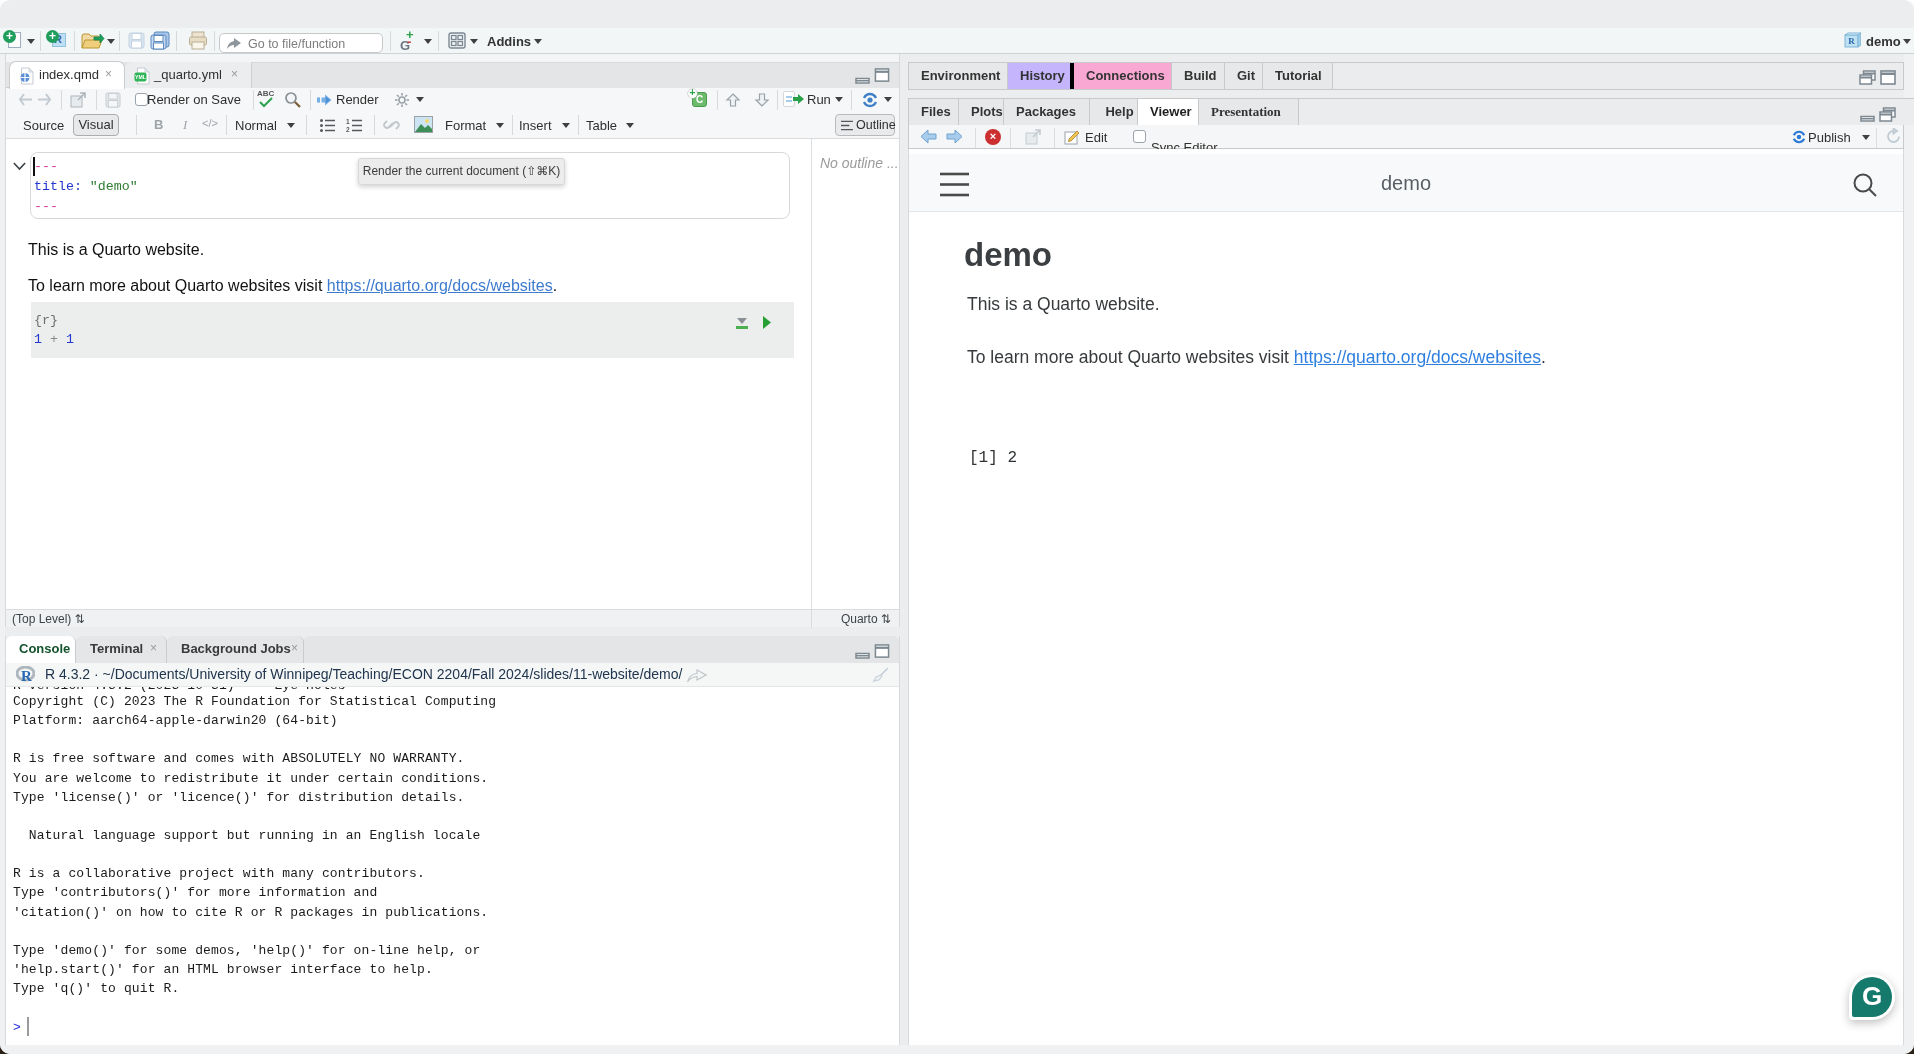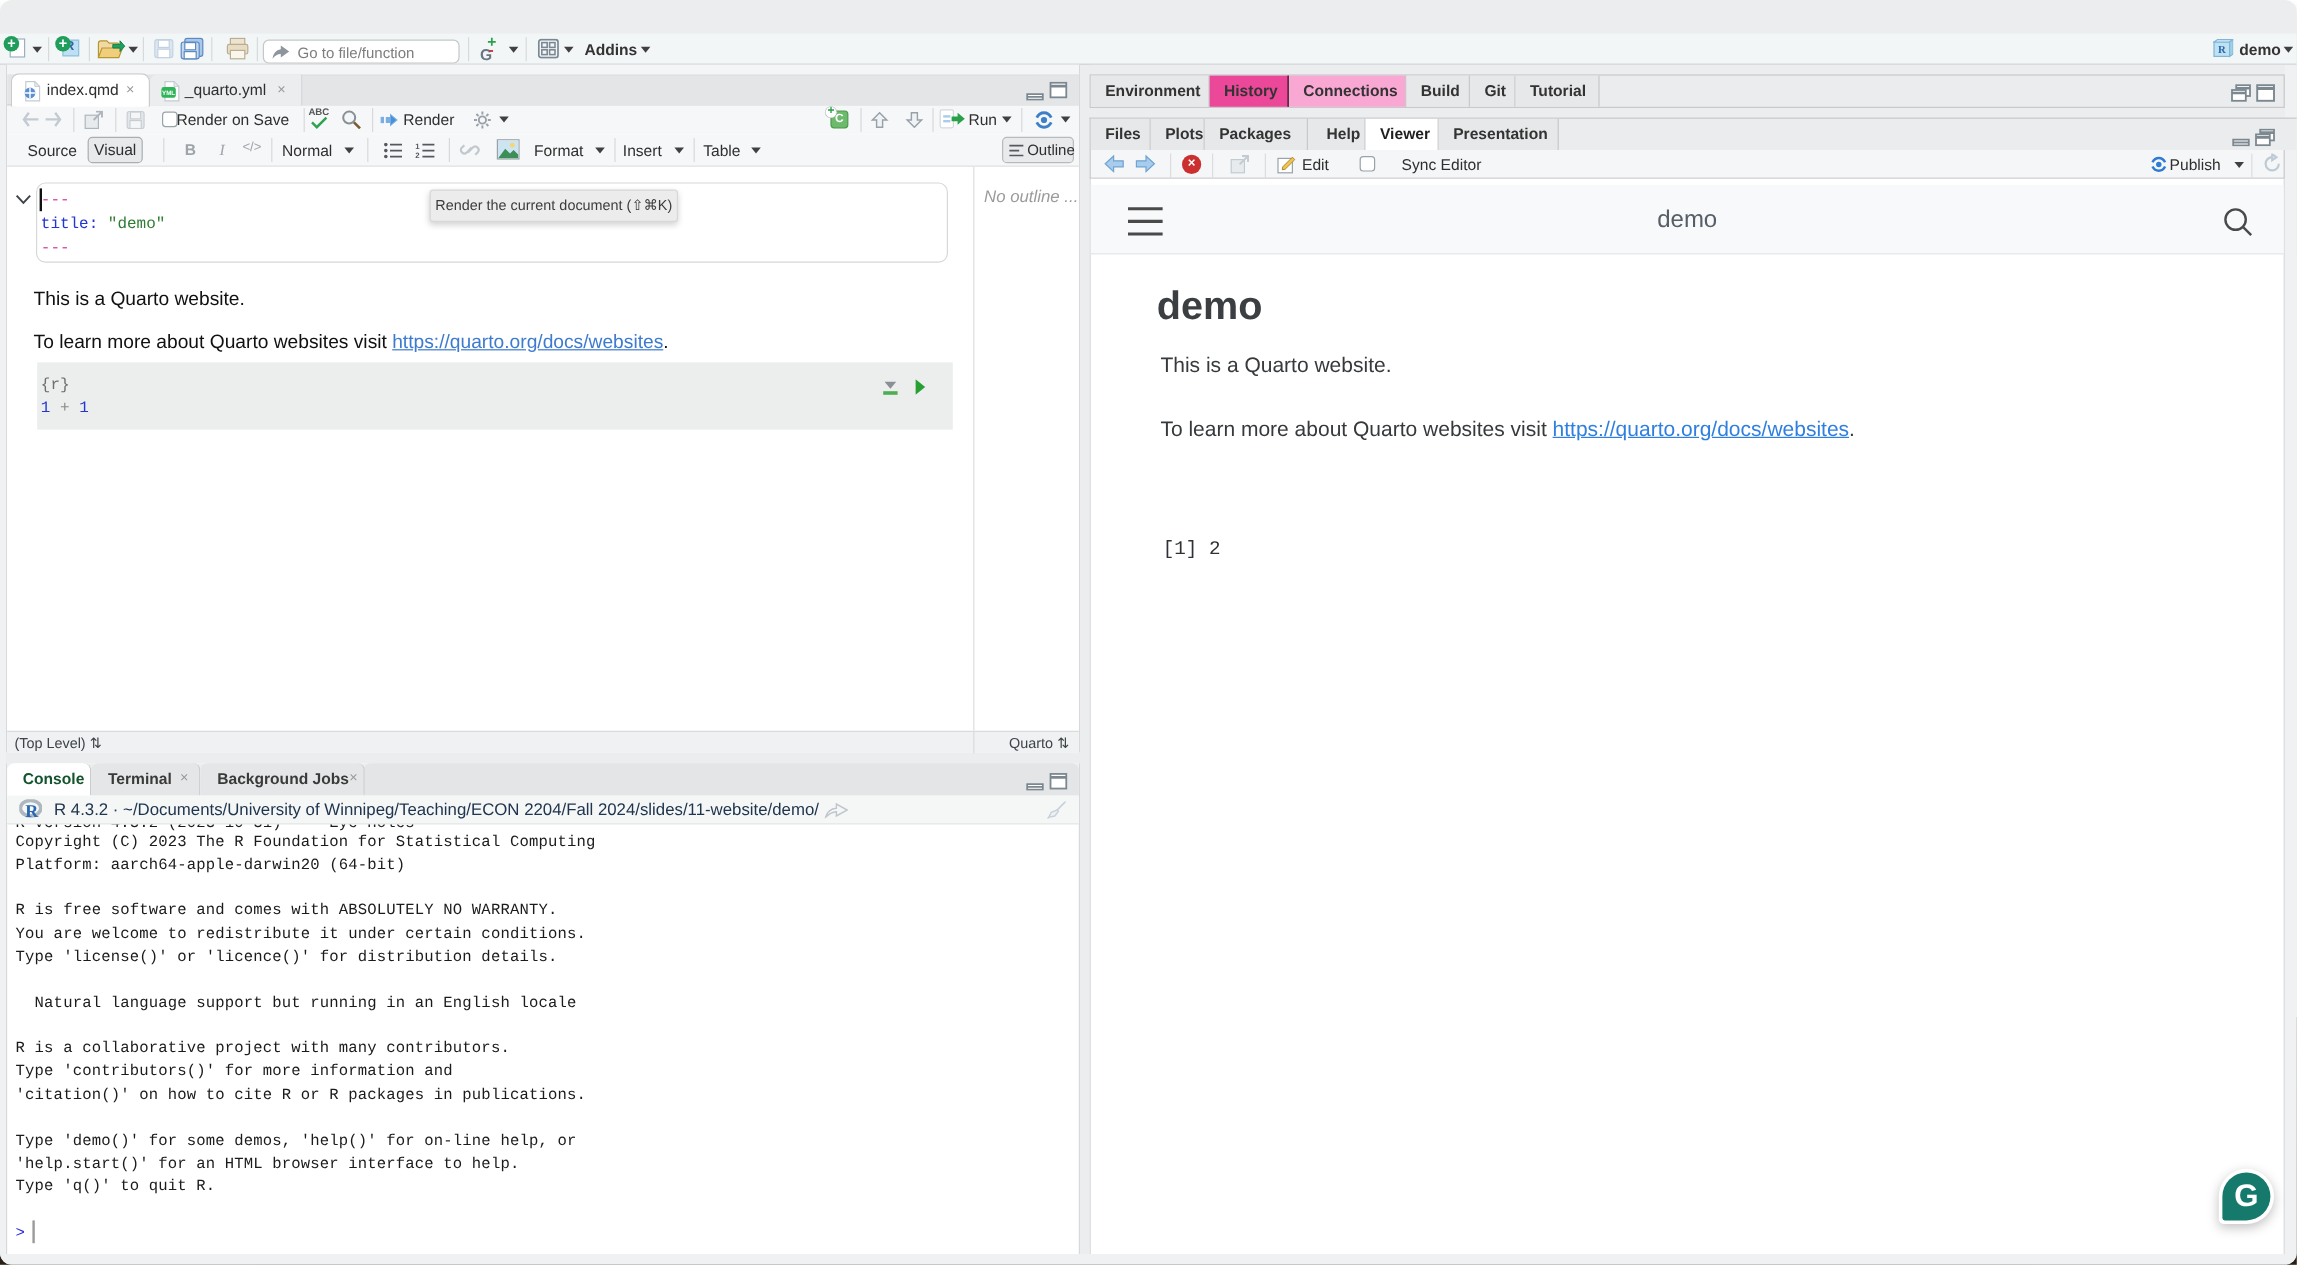--- a/index.html
+++ b/index.html
@@ -411,21 +411,21 @@
       <div class="abs" style="left:21px; top:330px; width:2px; height:19px; background:#9b9b9b;"></div>
     </div>
   </div>
 
   <div class="rpane abs" id="rpane" style="background:#ECEDEE;">
 
     <div class="abs" style="left:0; top:8px; width:996px; height:28px; background:#EBECED; border:1px solid #C7C9CB;">
       <div class="abs" style="left:0; top:0; height:26px; width:99px; background:#E7E8E9; border-right:1px solid #C7C9CB;">
           <div style="font-size:13px; font-weight:bold; color:#333; padding:5px 0 0 12px;">Environment</div>
         </div>
-      <div class="abs" style="left:99px; top:0; height:26px; width:66px; background:#ec4899; border-right:1px solid #000000;">
+      <div class="abs" style="left:99px; top:0; height:26px; width:66px; background:#c4b5fd; border-right:4px solid #000000;">
           <div style="font-size:13px; font-weight:bold; color:#333; padding:5px 0 0 12px;">History</div>
         </div>
       <div class="abs" style="left:165px; top:0; height:26px; width:98px; background:#f9a8d4; border-right:1px solid #C7C9CB;">
           <div style="font-size:13px; font-weight:bold; color:#333; padding:5px 0 0 12px;">Connections</div>
         </div>
       <div class="abs" style="left:263px; top:0; height:26px; width:53px; background:#E7E8E9; border-right:1px solid #C7C9CB;">
           <div style="font-size:13px; font-weight:bold; color:#333; padding:5px 0 0 12px;">Build</div>
         </div>
       <div class="abs" style="left:316px; top:0; height:26px; width:38px; background:#E7E8E9; border-right:1px solid #C7C9CB;">
           <div style="font-size:13px; font-weight:bold; color:#333; padding:5px 0 0 12px;">Git</div>
@@ -456,21 +456,21 @@
         </div>
       <div class="abs" style="left:95px; top:0; height:27px; width:86px; background:#E7E8E9; border-right:1px solid #C7C9CB;">
           <div style="font-size:13px; font-weight:bold; color:#333; padding:5px 0 0 12px;">Packages</div>
         </div>
       <div class="abs" style="left:181px; top:0; height:27px; width:48px; background:#E7E8E9; border-right:1px solid #C7C9CB;">
           <div style="font-size:13px; font-weight:bold; color:#333; padding:5px 0 0 12px;text-align:center;">Help</div>
         </div>
       <div class="abs" style="left:229px; top:0; height:28px; width:61px; background:#fff; border-right:1px solid #C7C9CB;">
           <div style="font-size:13px; font-weight:bold; color:#1f1f1f; padding:5px 0 0 12px;">Viewer</div>
         </div>
-      <div class="abs" style="left:290px; top:0; height:27px; width:100px; background:#E7E8E9; border-right:1px solid #C7C9CB;">
+      <div class="abs" style="left:290px; top:0; height:27px; width:100px; background:#E7E8E9; border-right:1px solid #C7C9CB;font-family:Liberation Serif, serif;">
           <div style="font-size:13px; font-weight:bold; color:#333; padding:5px 0 0 12px;">Presentation</div>
         </div>
       <svg class="abs" style="left:951px; top:10px;" width="15" height="13" viewBox="0 0 16 14">
           <path d="M1 8 L15 8 L15 13 L1 13 Z M1 10.5 L15 10.5" fill="#fff" stroke="#7C8890" stroke-width="1.6"></path>
         </svg>
       <svg class="abs" style="left:970px; top:8px;" width="17" height="15" viewBox="0 0 17 15">
           <g fill="#fff" stroke="#7C8890" stroke-width="1.5">
             <rect x="4.5" y="1" width="11.5" height="9"></rect>
             <path d="M4.5 3.5 L16 3.5" stroke-width="2.2"></path>
             <rect x="1" y="5" width="11.5" height="9"></rect>
@@ -495,21 +495,21 @@
           <rect x="1" y="4" width="11" height="11" fill="#E8EBED" stroke="#C3CBD1"></rect>
           <path d="M8 8 L15 1 M10 1 L15 1 L15 6" fill="none" stroke="#C3CBD1" stroke-width="1.6"></path>
         </svg>
       <div class="sep" style="left:145px; top:3px; background:#DCDDDE;"></div>
       <svg class="abs" style="left:155px; top:4px;" width="17" height="16" viewBox="0 0 17 16">
           <rect x="1" y="3" width="12" height="12" fill="#fff" stroke="#9AA2AA"></rect>
           <path d="M5 10 L13 2 L15 4 L7 12 L4.5 12.5 Z" fill="#F2C34E" stroke="#A8862E" stroke-width="0.8"></path>
         </svg>
       <div class="abs itxt" style="left:176px; top:5px;">Edit</div>
       <div class="abs" style="left:224px; top:5px; width:13px; height:13px; background:#fff; border:1px solid #9AA2AA; border-radius:3px;"></div>
-      <div class="abs itxt" style="left:242px; top:5px;margin-left:17px;">Sync Editor</div>
+      <div class="abs itxt" style="left:242px; top:15px;">Sync Editor</div>
 
       <svg class="abs" style="left:882px; top:5px;" width="16" height="14" viewBox="0 0 18 16">
         <path d="M3 6 Q5 2 9 2 Q13 2 15 6" fill="none" stroke="#2D7BD6" stroke-width="2.4"></path>
         <path d="M15 10 Q13 14 9 14 Q5 14 3 10" fill="none" stroke="#2D7BD6" stroke-width="2.4"></path>
         <circle cx="9" cy="8" r="2.6" fill="#2D7BD6"></circle>
       </svg>
       <div class="abs itxt" style="left:899px; top:5px;">Publish</div>
       <div class="caret abs" style="left:953px; top:10px;"></div>
       <div class="sep" style="left:967px; top:3px; background:#DCDDDE;"></div>
       <svg class="abs" style="left:976px; top:3px;" width="17" height="17" viewBox="0 0 17 17">

